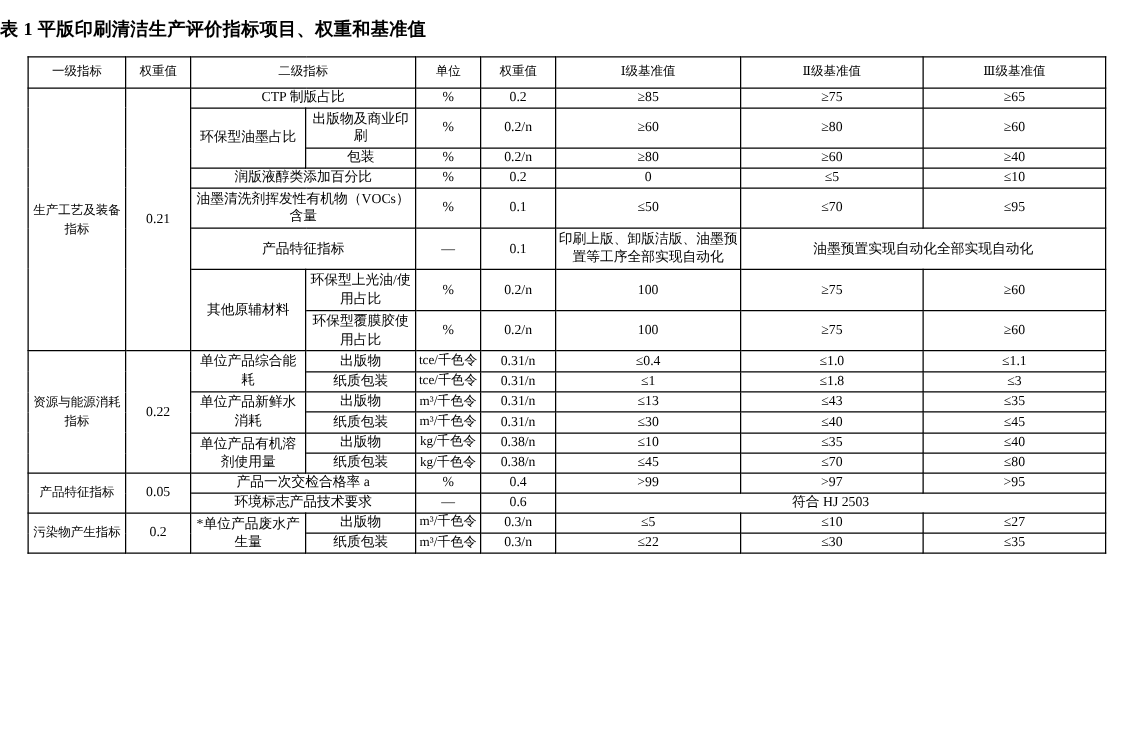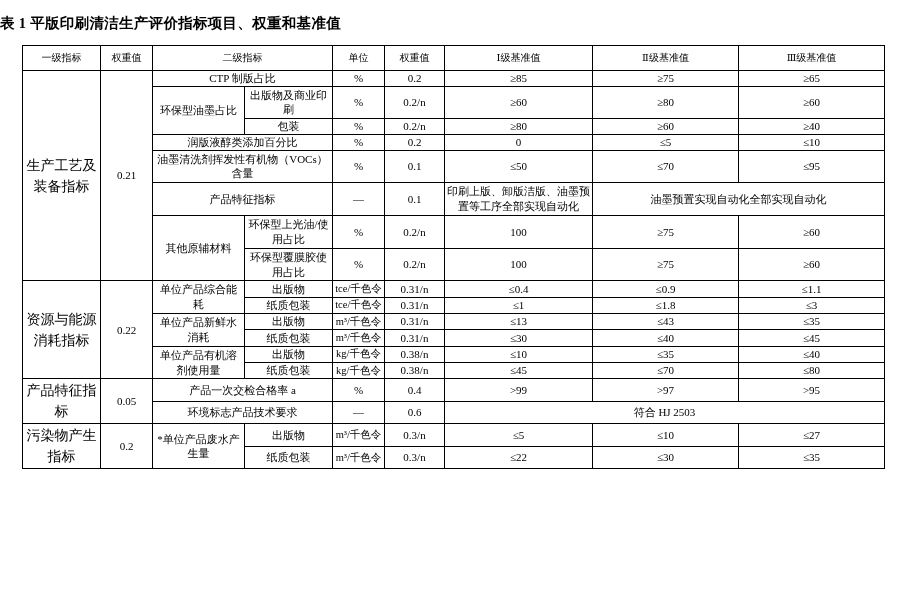--- a/index.html
+++ b/index.html
@@ -43,21 +43,21 @@
     padding: 1px 2px;
     word-break: break-all;
   }
   table.main thead th {
     font-weight: normal;
     height: 22px;
     font-size: 10px;
     text-align: center;
   }
   td.lvl1 {
-    font-size: 14px;
+    font-size: 10px;
     line-height: 1.5;
     margin-left: 16px;
   }
   .small { font-size: 10.5px; }
   .cell-tall { line-height: 1.35; }
 </style>
 </head>
 <body>
 
 <div class="page">
@@ -166,21 +166,21 @@
       </tr>
 
       <tr>
         <td rowspan="6" class="lvl1">资源与能源消耗指标</td>
         <td rowspan="6">0.22</td>
         <td rowspan="2" class="cell-tall">单位产品综合能耗</td>
         <td>出版物</td>
         <td class="small">tce/千色令</td>
         <td>0.31/n</td>
         <td>≤0.4</td>
-        <td>≤0.9</td>
+        <td>≤1.0</td>
         <td>≤1.1</td>
       </tr>
 
       <tr>
         <td>纸质包装</td>
         <td class="small">tce/千色令</td>
         <td>0.31/n</td>
         <td>≤1</td>
         <td>≤1.8</td>
         <td>≤3</td>

